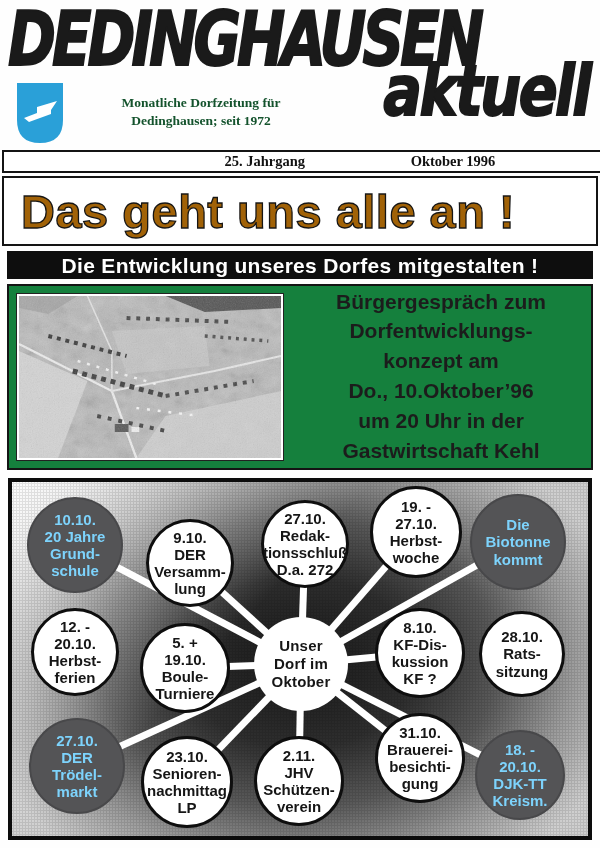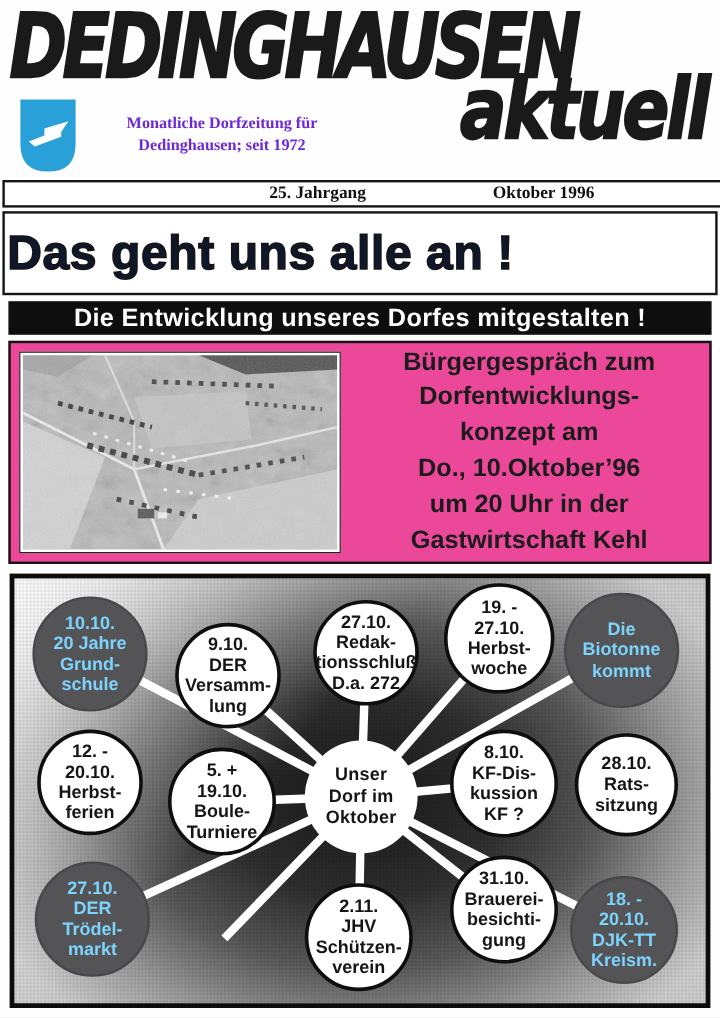--- a/index.html
+++ b/index.html
@@ -19,58 +19,58 @@
   }
   .mast-sub{
     position:absolute;right:10px;top:56px;
     font-family:"DejaVu Sans",sans-serif;font-weight:bold;font-style:italic;
     font-size:70px;letter-spacing:-3px;line-height:1;color:#1a1a1a;
     transform:scaleX(0.82);transform-origin:right top;white-space:nowrap;
     -webkit-text-stroke:2px #1a1a1a;
   }
   .crest{position:absolute;left:16px;top:82px;width:48px;height:62px;}
   .tagline{
-    position:absolute;left:80px;top:94px;width:210px;
+    position:absolute;left:96px;top:94px;width:210px;
     font-family:"Liberation Serif",serif;font-weight:bold;font-size:13.5px;
-    line-height:1.35;text-align:center;white-space:pre-line;color:#6d28d9;
+    line-height:1.35;text-align:center;white-space:pre-line;color:#14532d;
   }
   
   .issue-bar{
     position:absolute;left:2px;top:150px;width:592px;height:19px;
     border:2px solid #141414;display:flex;align-items:center;
     font-family:"Liberation Serif",serif;font-weight:bold;font-size:14.5px;
     padding:0 5px;box-sizing:content-box;background:#fff;
   }
   .issue-bar .vol{flex:1;text-align:right;}
   .issue-bar .date{flex:1;text-align:center;}
   .issue-bar .iss{flex:1;text-align:right;}
   
   .headline-box{
     position:absolute;left:2px;top:176px;width:592px;height:66px;
     border:2.5px solid #141414;background:#fff;
     display:flex;align-items:center;
   }
   .headline-text{
-    font-size:40px;font-weight:bold;letter-spacing:0.5px;color:#0f172a;
-    padding-left:2px;white-space:nowrap;line-height:1;
+    font-size:47px;font-weight:bold;letter-spacing:0.5px;color:#a16207;
+    padding-left:17px;white-space:nowrap;line-height:1;
     -webkit-text-stroke:1.3px #151515;
   }
   
   .banner{
     position:absolute;left:7px;top:251px;width:586px;height:28px;
     background:#0e0e0e;display:flex;align-items:center;justify-content:center;
   }
   .banner-text{
     color:#fff;font-weight:bold;font-size:21px;letter-spacing:0.3px;
     white-space:nowrap;line-height:1;
   }
   
   .announce-box{
     position:absolute;left:7px;top:284px;width:586px;height:186px;
-    border:2.5px solid #141414;box-sizing:border-box;background:#ec4899;
+    border:2.5px solid #141414;box-sizing:border-box;background:#15803d;
   }
   .photo-frame{
     position:absolute;left:7px;top:7px;width:268px;height:168px;
     border:1.5px solid #222;background:#fff;padding:2px;box-sizing:border-box;
   }
   .photo-frame svg{display:block;width:100%;height:100%;}
   .announce-text{
     position:absolute;left:284px;top:0;width:296px;height:180px;
     display:flex;align-items:center;justify-content:center;text-align:center;
     font-weight:bold;font-size:21px;line-height:1.42;color:#1c1c1c;
@@ -224,20 +224,24 @@
 KF-Dis-
 kussion
 KF ?</div>
     <div class="node" style="left:467px;top:129px;width:86px;height:86px;">28.10.
 Rats-
 sitzung</div>
     <div class="node dark" style="left:17px;top:236px;width:96px;height:96px;">27.10.
 DER
 Trödel-
 markt</div>
+    <div class="node" style="left:129px;top:254px;width:92px;height:92px;">23.10.
+Senioren-
+nachmittag
+LP</div>
     <div class="node" style="left:242px;top:254px;width:90px;height:90px;">2.11.
 JHV
 Schützen-
 verein</div>
     <div class="node" style="left:363px;top:231px;width:90px;height:90px;text-align:center;">31.10.
 Brauerei-
 besichti-
 gung</div>
     <div class="node dark" style="left:463px;top:248px;width:90px;height:90px;">18. -
 20.10.

